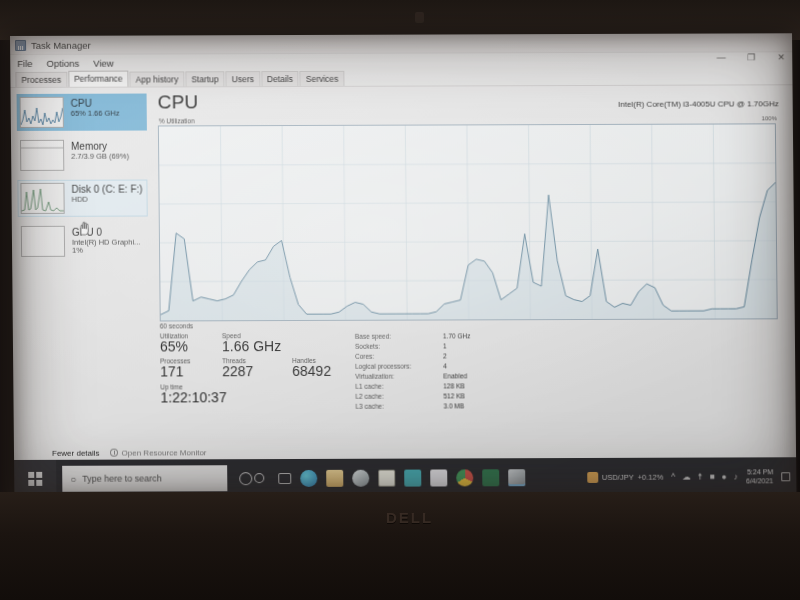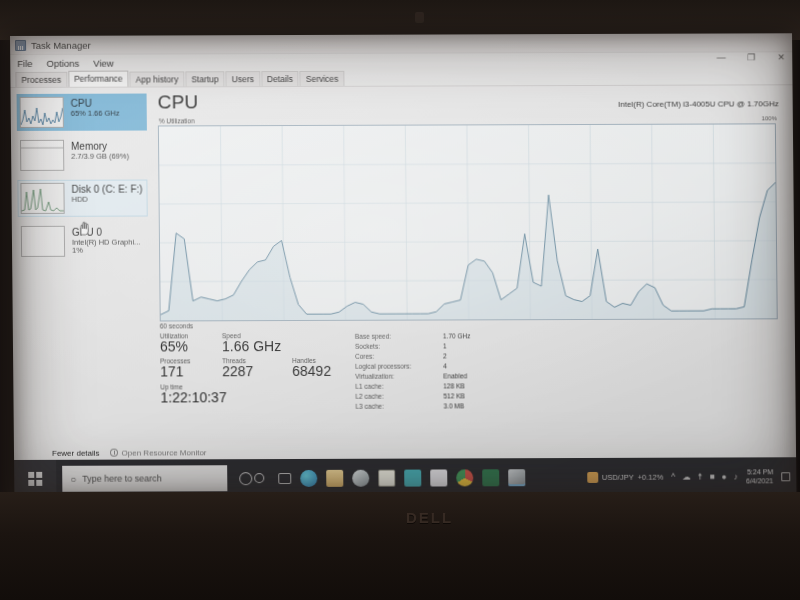--- a/index.html
+++ b/index.html
@@ -29,21 +29,20 @@
   .bezel-bottom {
     position: absolute; left: 0; top: 492px; width: 800px; height: 108px;
     background: linear-gradient(180deg, #271e18 0%, #1b1410 40%, #120d0a 100%);
   }
   .dell-logo {
     position: absolute; left: 386px; top: 509px;
     font-family: "Liberation Sans", sans-serif;
     font-size: 15px; letter-spacing: 2px; font-weight: 700;
     color: #3b2e26; opacity: .85;
     text-shadow: 0 1px 0 #0c0806;
-    margin-left: 20px;
   }
   .bezel-left {
     position: absolute; left: 0; top: 40px; width: 16px; height: 460px;
     background: linear-gradient(90deg, #181210 0%, #221a15 100%);
   }
   .bezel-right {
     position: absolute; left: 786px; top: 40px; width: 14px; height: 460px;
     background: linear-gradient(270deg, #120d0b 0%, #221a15 100%);
   }
 

